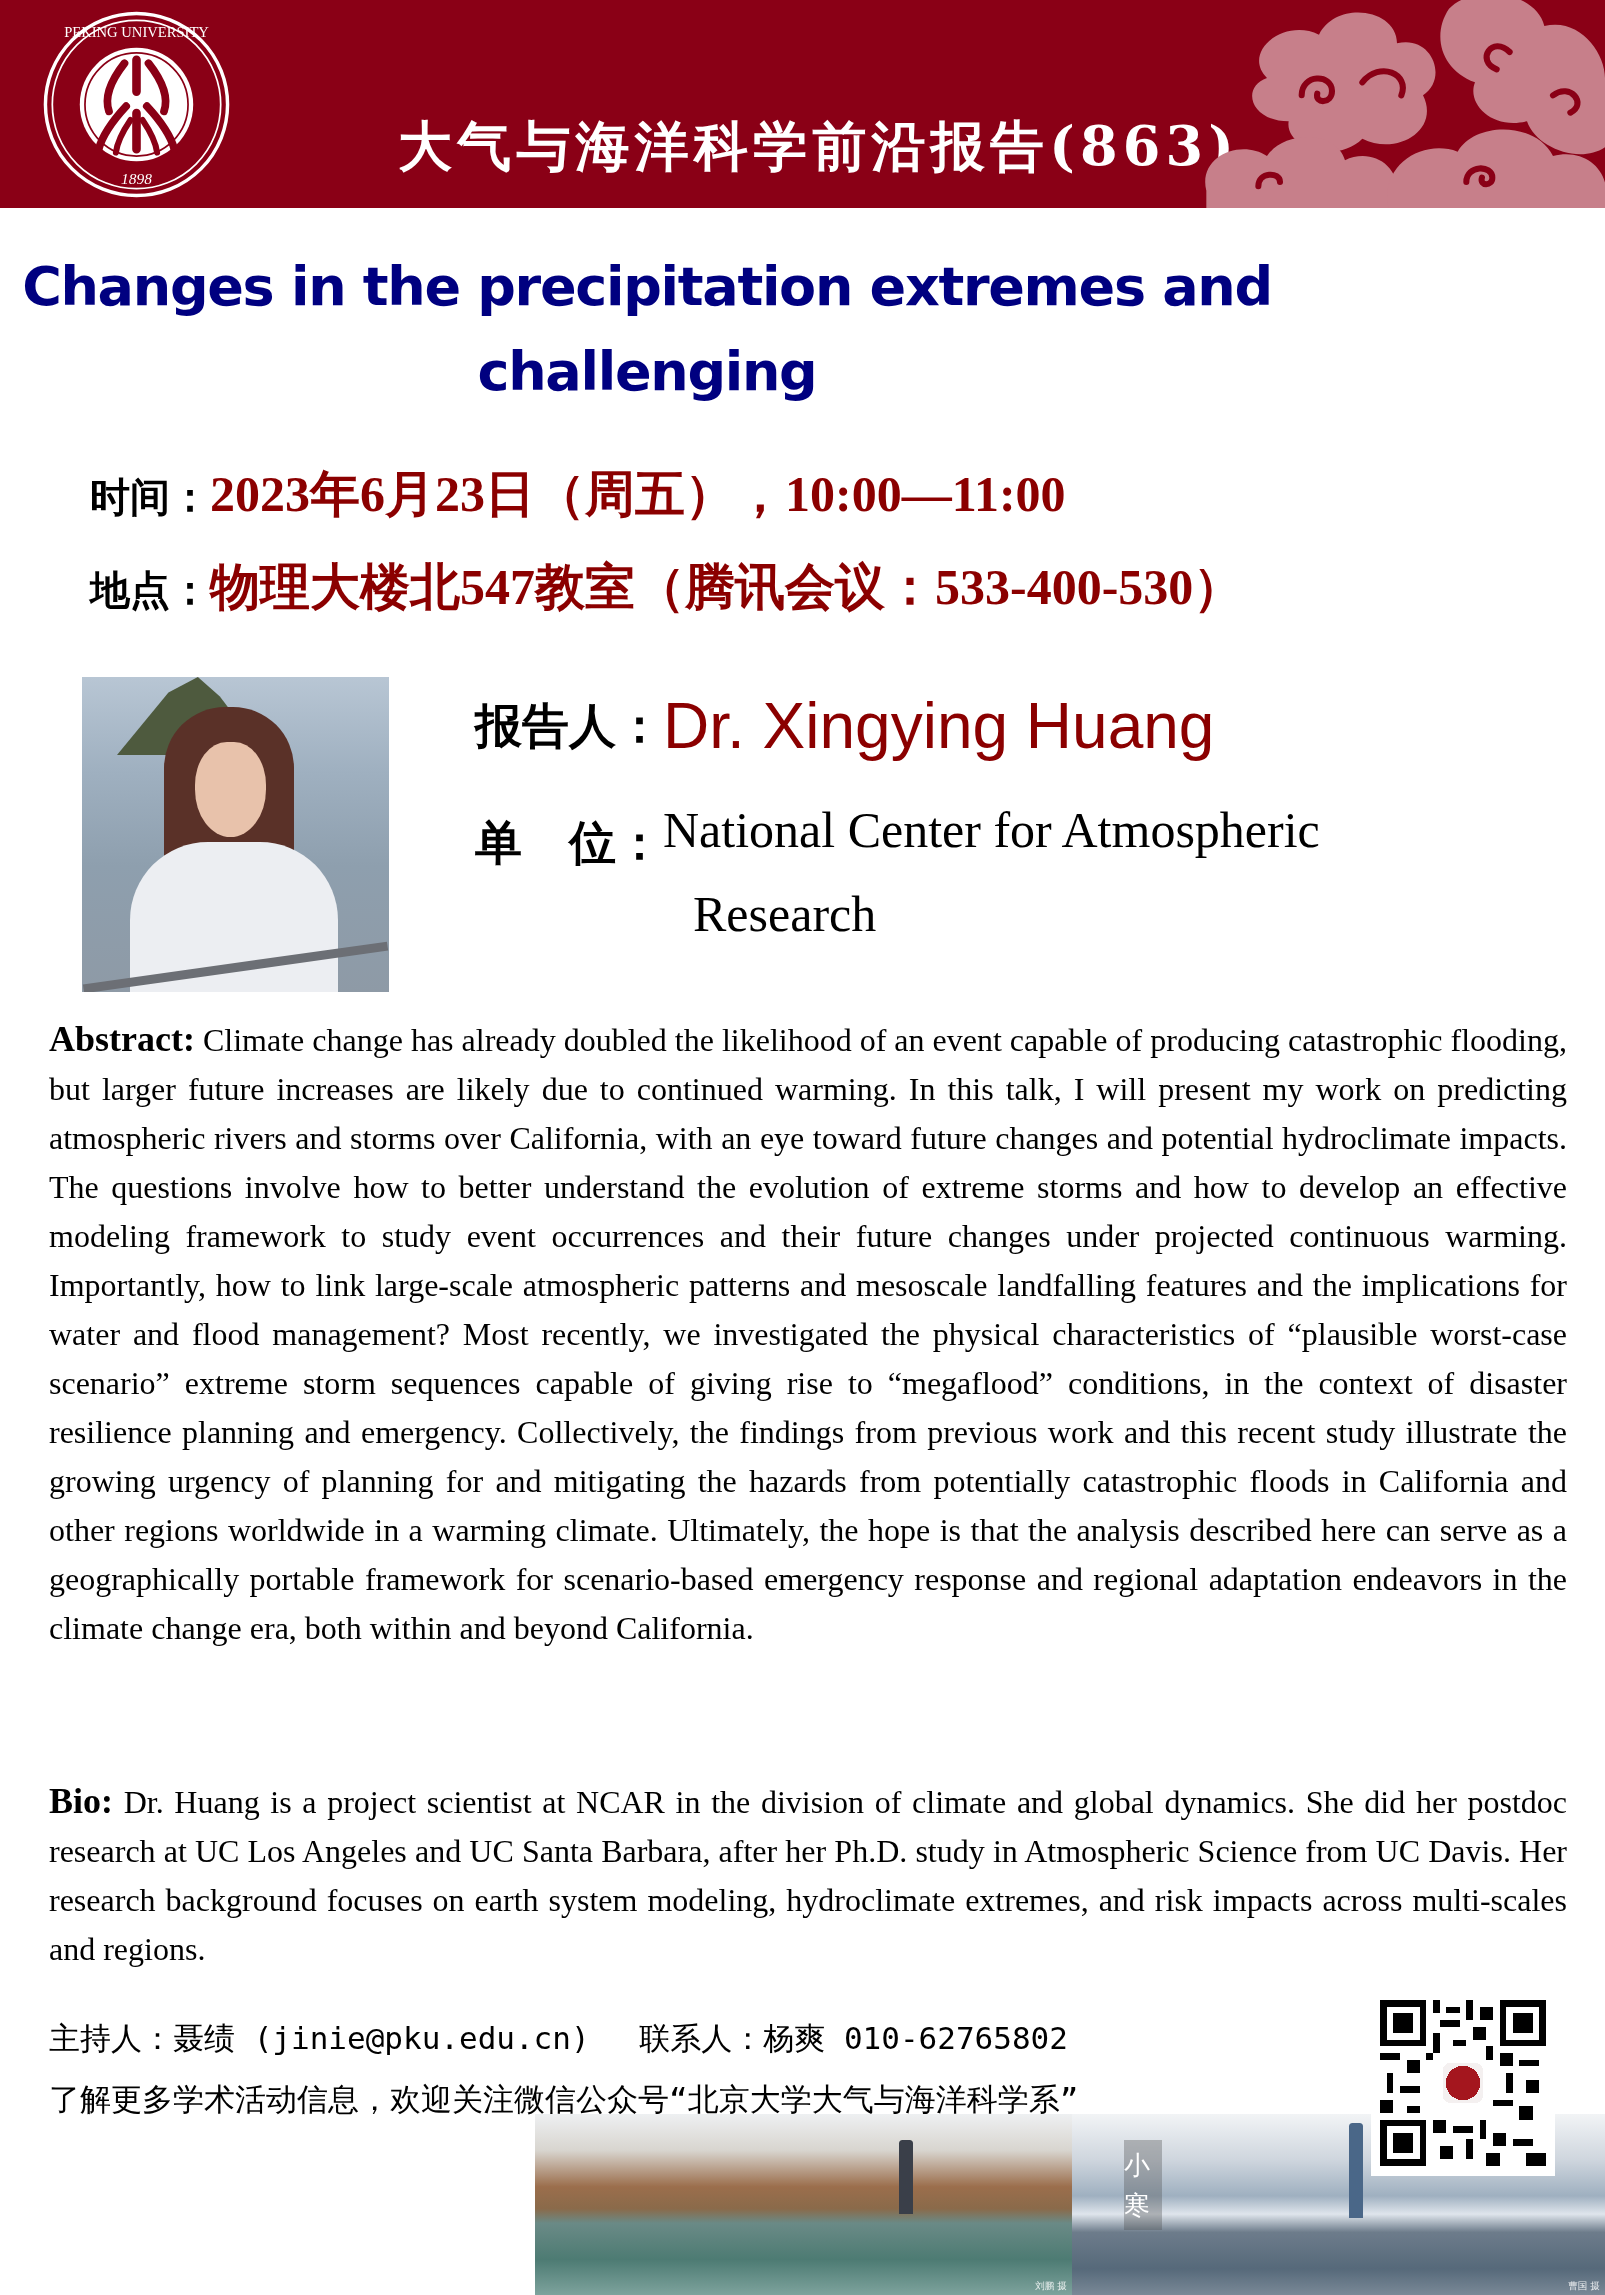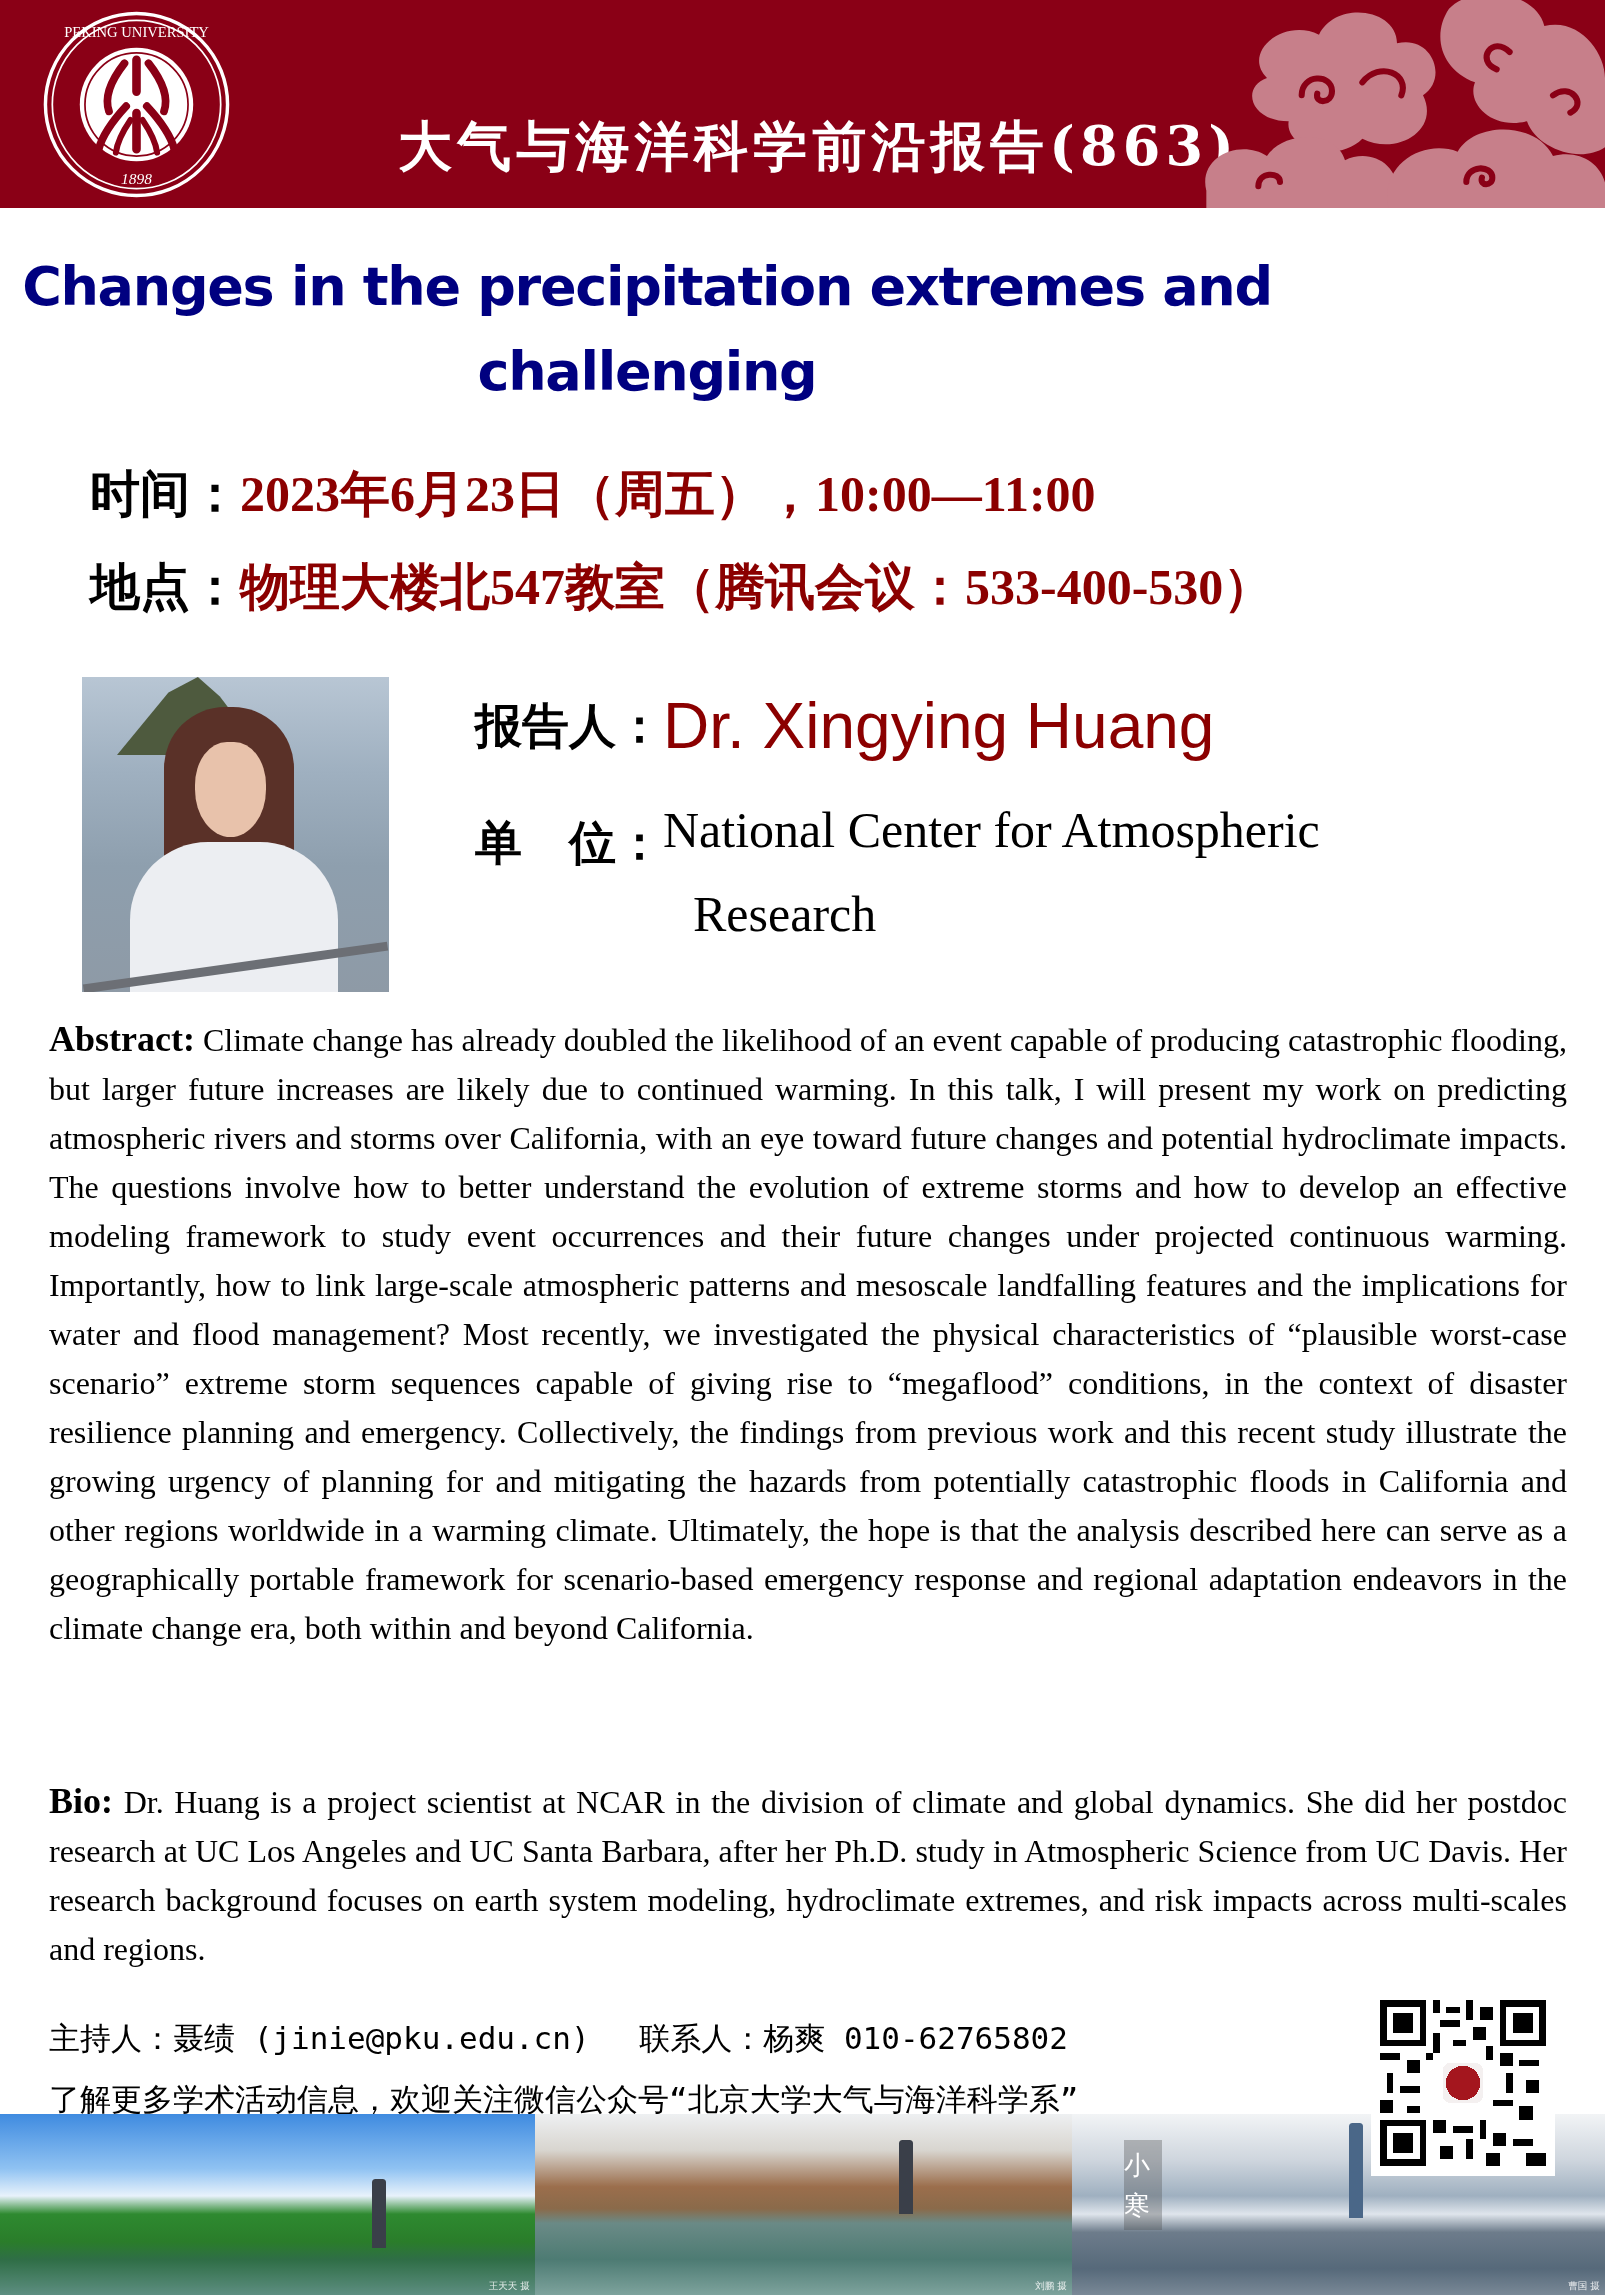--- a/index.html
+++ b/index.html
@@ -13,21 +13,21 @@
   .header-line.l1 { left: 364px; top: 26px; font-size: 49px; }
   .header-line.l2 { left: 398px; top: 111px; font-size: 54px; font-weight: bold; }
   .clouds { position: absolute; right: 0; top: 0; width: 416px; height: 208px; }
 
   
   .talk-title { position: absolute; left: 0; top: 244px; width: 1294px; text-align: center; color: #000080;
     font-family: "DejaVu Sans", sans-serif; font-weight: bold; font-size: 54px; line-height: 85px; letter-spacing: -1.3px; }
 
   
   .info-row { position: absolute; left: 90px; white-space: nowrap; font-weight: bold; }
-  .info-row .lbl { font-family: Liberation Sans, sans-serif; font-size: 50px; color: #000; }
+  .info-row .lbl { font-family: Liberation Sans, sans-serif; font-size: 40px; color: #000; }
   .info-row .val { font-family: "Liberation Serif", serif; font-size: 50px; color: #8b0000; }
   .info-row.time { top: 461px; }
   .info-row.place { top: 554px; }
 
   
   .photo { position: absolute; left: 82px; top: 677px; width: 307px; height: 315px; overflow: hidden;
     background: linear-gradient(180deg, #b8c6d4 0%, #9fb0c0 30%, #8e9fae 60%, #8e9aa6 100%); }
   .photo .island { position: absolute; left: 35px; top: 0; width: 147px; height: 78px;
     background: #4e5a3e; clip-path: polygon(0% 100%, 35% 20%, 55% 0%, 70% 25%, 100% 100%); }
   .photo .hair { position: absolute; left: 82px; top: 30px; width: 130px; height: 165px; background: #5a3128; border-radius: 61px 61px 17.3px 17.3px; }
@@ -191,24 +191,20 @@
       <rect x="16" y="23" width="2" height="2"></rect>
         <rect x="7" y="8" width="1" height="1"></rect>
         <rect x="16" y="7" width="1" height="2"></rect>
     </g>
     <rect x="9.5" y="9.5" width="6" height="6" rx="1" fill="#f4f0f0"></rect>
     <circle cx="12.5" cy="12.5" r="2.6" fill="#a4161e"></circle>
   </svg>
 </div>
 
 <div class="strip">
-  <div class="p p1">
-    <div class="pagoda"></div>
-    <span class="credit">王天天 摄</span>
-  </div>
   <div class="p p2">
     <div class="pagoda"></div>
     <span class="credit">刘鹏 摄</span>
   </div>
   <div class="p p3">
     <div class="pagoda"></div>
     <div class="season-label">小寒</div>
     <span class="credit">曹国 摄</span>
   </div>
 </div>

